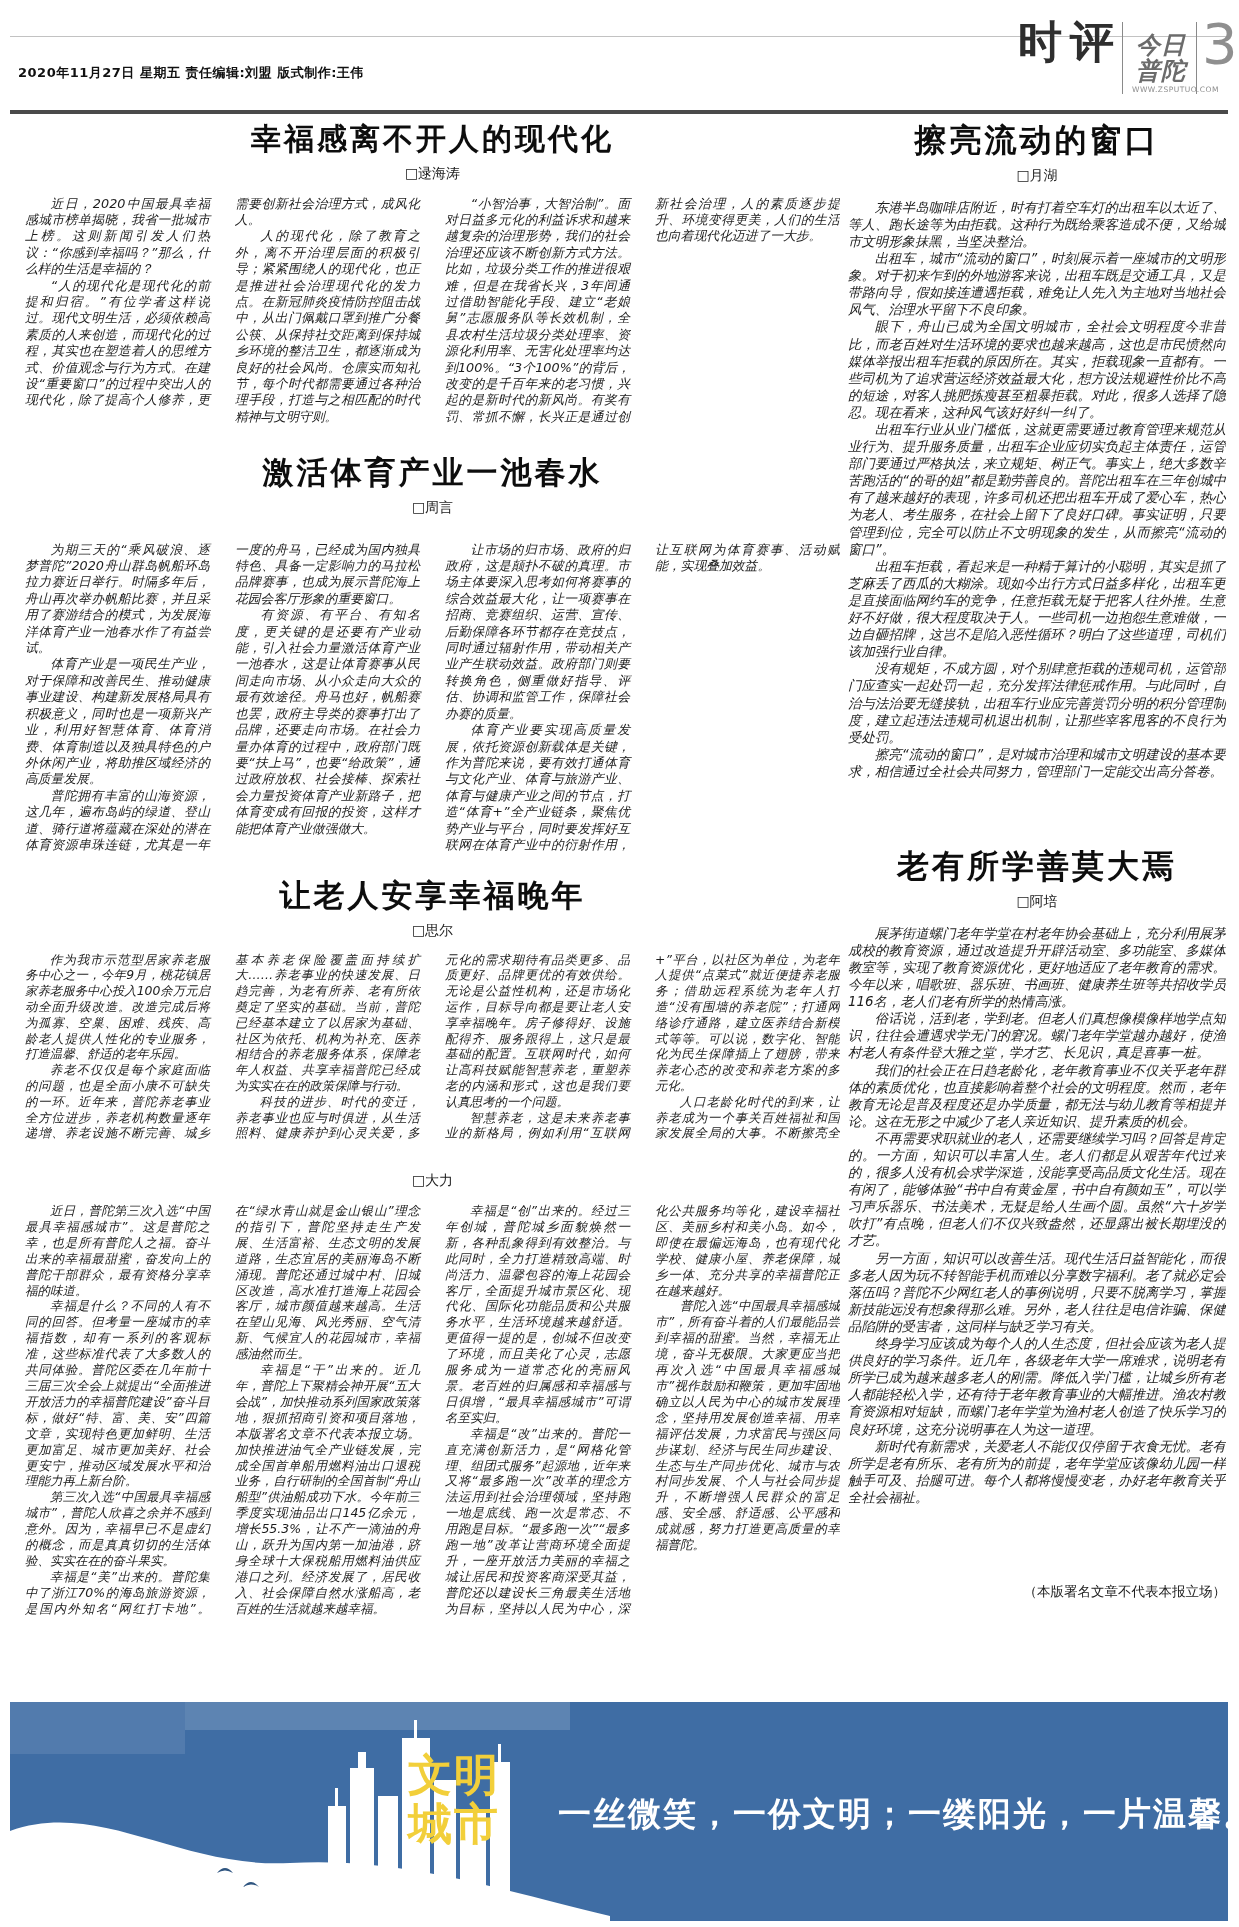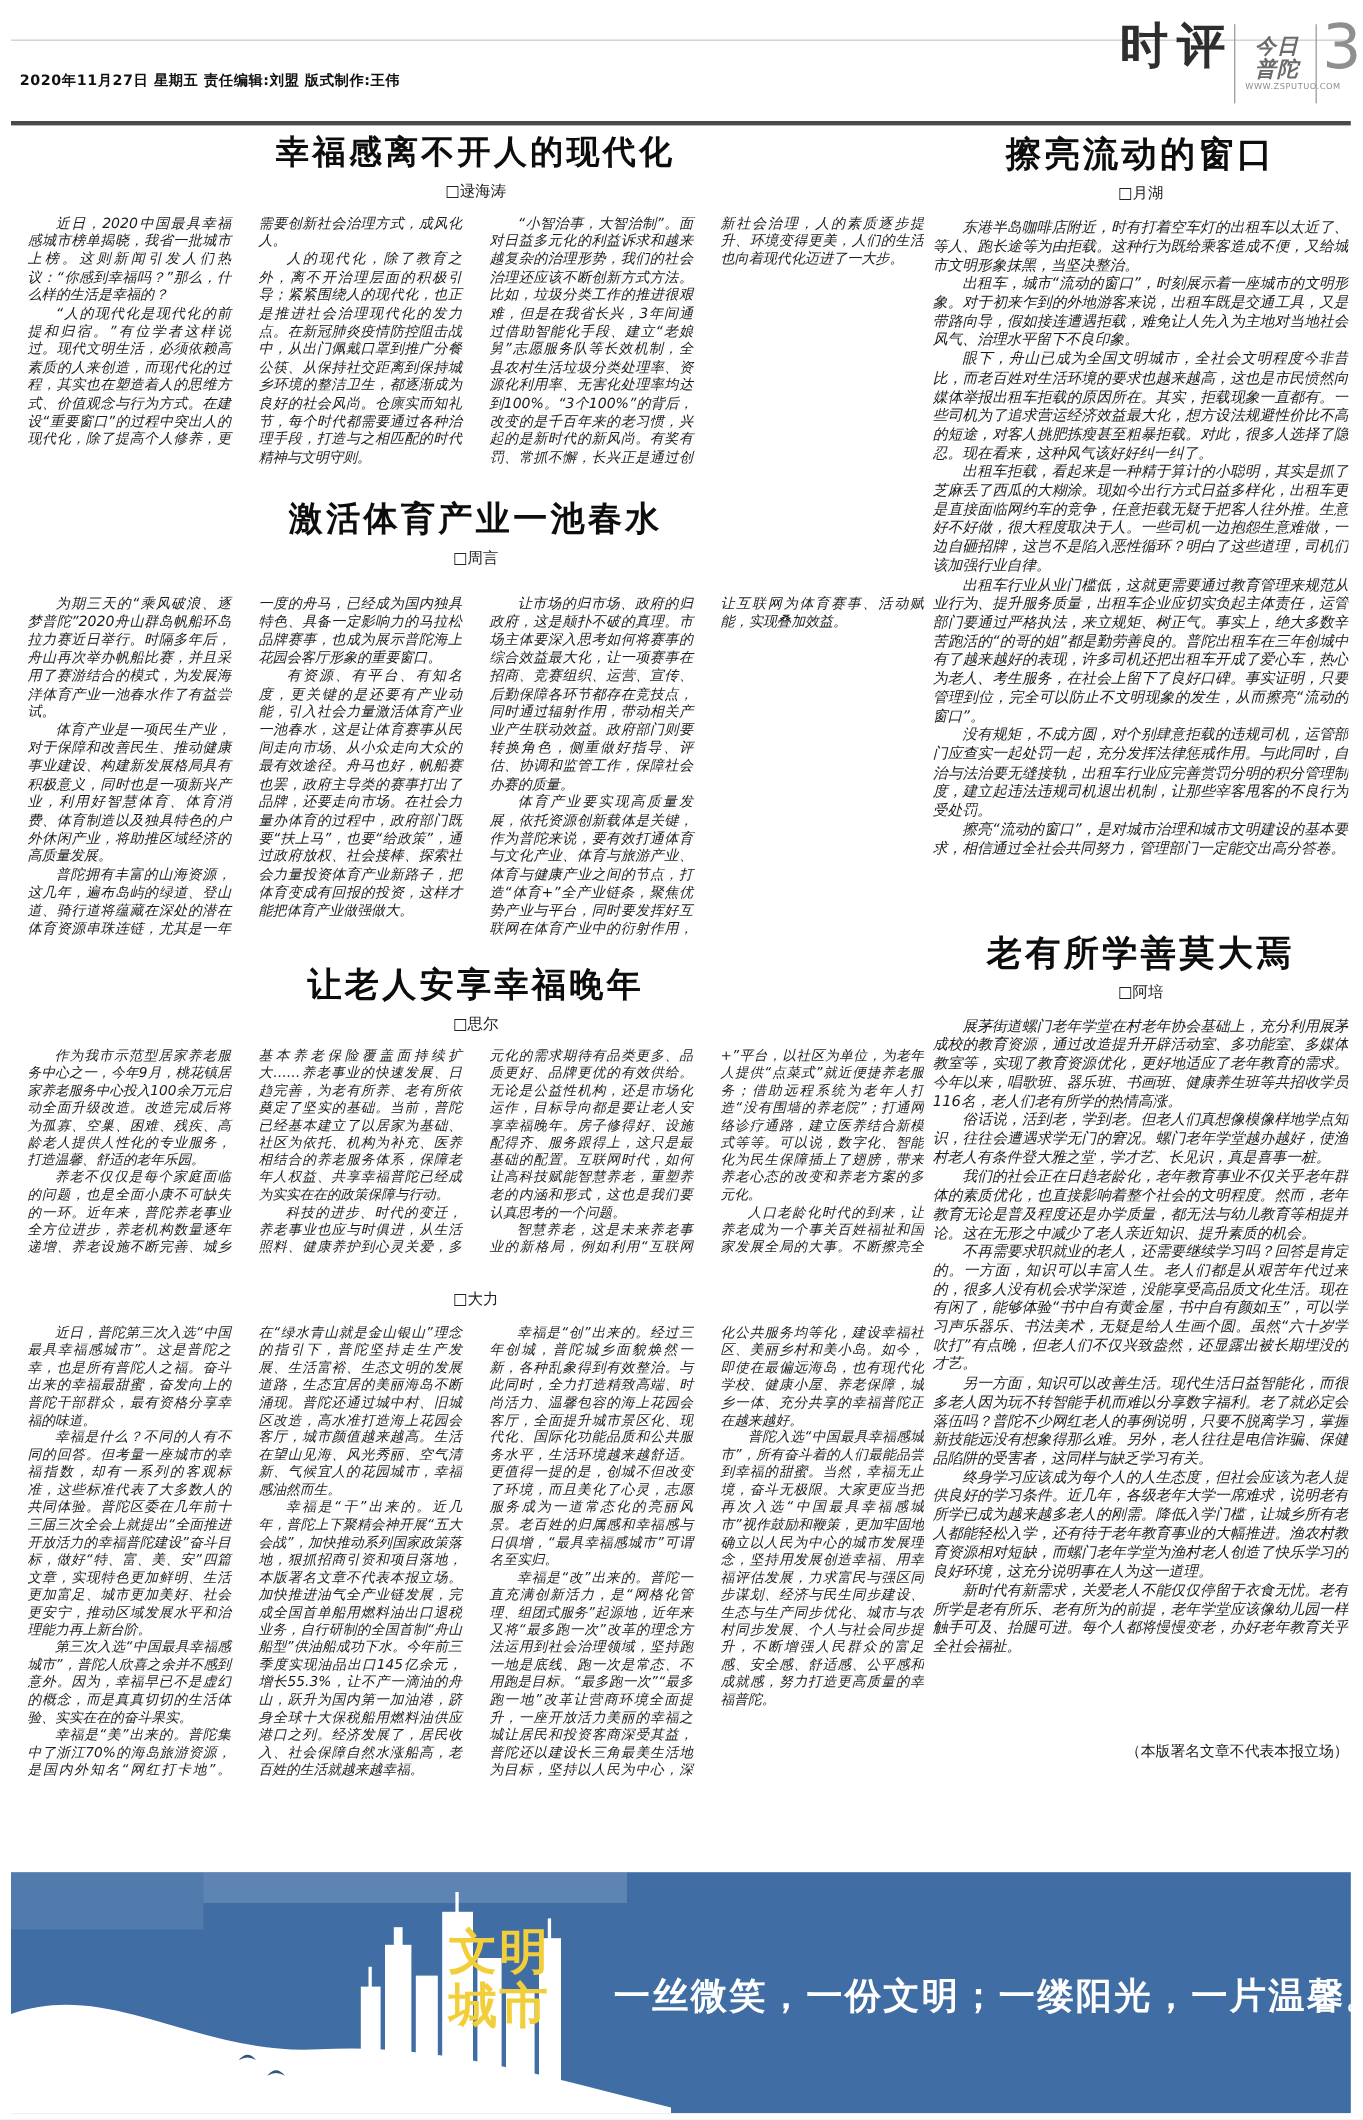--- a/index.html
+++ b/index.html
@@ -5,21 +5,21 @@
   html,body{margin:0;padding:0;background:#e9e9e9;}
   #page{position:relative;width:1239px;height:1927px;background:#ffffff;margin:0 auto;
         font-family:"DejaVu Sans","Liberation Sans",sans-serif;color:#1c1c1c;overflow:hidden;}
   .abs{position:absolute;}
   .hairline{background:#c2c2c2;height:1px;}
   .thickrule{background:#4a4a4a;height:4px;}
   .dateline{font-size:13px;font-weight:600;color:#111;letter-spacing:0.5px;}
   .section-title{font-size:44px;font-weight:bold;color:#2e2e2e;letter-spacing:8px;line-height:1;}
   .vdiv{width:1px;background:#8a8a8a;}
   .masthead{font-family:"DejaVu Serif","Liberation Serif",serif;font-weight:bold;font-style:italic;
-            font-size:19px;color:#6b6b6b;letter-spacing:1px;line-height:1.1;}
+            font-size:24px;color:#6b6b6b;letter-spacing:1px;line-height:1.1;}
   .masthead-url{font-size:7.5px;color:#8d8d8d;letter-spacing:0.5px;}
   .pagenum{font-size:56px;color:#8f8f8f;line-height:1;}
   .article{overflow:hidden;}
   .article-title{font-weight:bold;color:#0d0d0d;text-align:center;letter-spacing:3px;line-height:1.15;}
   .byline{text-align:center;font-size:14px;color:#222;margin-top:8px;}
   .cols{text-align:justify;column-fill:auto;overflow:hidden;font-style:italic;}
   .cols4{column-count:4;column-gap:25px;font-size:12.8px;line-height:16.4px;}
   .cols1{font-size:13.4px;line-height:17.1px;}
   p.para{margin:0;text-indent:2em;}
   .note{font-size:13.5px;text-align:right;}
@@ -59,22 +59,22 @@
   </div>
 </div>
 
 <div class="abs article" style="left:848px;top:122px;width:378px;height:722px;">
   <div class="article-title" style="font-size:32px;">擦亮流动的窗口</div>
   <div class="byline">□月湖</div>
   <div class="cols cols1" style="margin-top:14px;height:628px;">
     <p class="para">东港半岛咖啡店附近，时有打着空车灯的出租车以太近了、等人、跑长途等为由拒载。这种行为既给乘客造成不便，又给城市文明形象抹黑，当坚决整治。</p>
     <p class="para">出租车，城市“流动的窗口”，时刻展示着一座城市的文明形象。对于初来乍到的外地游客来说，出租车既是交通工具，又是带路向导，假如接连遭遇拒载，难免让人先入为主地对当地社会风气、治理水平留下不良印象。</p>
     <p class="para">眼下，舟山已成为全国文明城市，全社会文明程度今非昔比，而老百姓对生活环境的要求也越来越高，这也是市民愤然向媒体举报出租车拒载的原因所在。其实，拒载现象一直都有。一些司机为了追求营运经济效益最大化，想方设法规避性价比不高的短途，对客人挑肥拣瘦甚至粗暴拒载。对此，很多人选择了隐忍。现在看来，这种风气该好好纠一纠了。</p>
+    <p class="para">出租车行业从业门槛低，这就更需要通过教育管理来规范从业行为、提升服务质量，出租车企业应切实负起主体责任，运管部门要通过严格执法，来立规矩、树正气。事实上，绝大多数辛苦跑活的“的哥的姐”都是勤劳善良的。普陀出租车在三年创城中有了越来越好的表现，许多司机还把出租车开成了爱心车，热心为老人、考生服务，在社会上留下了良好口碑。事实证明，只要管理到位，完全可以防止不文明现象的发生，从而擦亮“流动的窗口”。</p>
     <p class="para">出租车拒载，看起来是一种精于算计的小聪明，其实是抓了芝麻丢了西瓜的大糊涂。现如今出行方式日益多样化，出租车更是直接面临网约车的竞争，任意拒载无疑于把客人往外推。生意好不好做，很大程度取决于人。一些司机一边抱怨生意难做，一边自砸招牌，这岂不是陷入恶性循环？明白了这些道理，司机们该加强行业自律。</p>
-    <p class="para">出租车行业从业门槛低，这就更需要通过教育管理来规范从业行为、提升服务质量，出租车企业应切实负起主体责任，运管部门要通过严格执法，来立规矩、树正气。事实上，绝大多数辛苦跑活的“的哥的姐”都是勤劳善良的。普陀出租车在三年创城中有了越来越好的表现，许多司机还把出租车开成了爱心车，热心为老人、考生服务，在社会上留下了良好口碑。事实证明，只要管理到位，完全可以防止不文明现象的发生，从而擦亮“流动的窗口”。</p>
     <p class="para">没有规矩，不成方圆，对个别肆意拒载的违规司机，运管部门应查实一起处罚一起，充分发挥法律惩戒作用。与此同时，自治与法治要无缝接轨，出租车行业应完善赏罚分明的积分管理制度，建立起违法违规司机退出机制，让那些宰客甩客的不良行为受处罚。</p>
     <p class="para">擦亮“流动的窗口”，是对城市治理和城市文明建设的基本要求，相信通过全社会共同努力，管理部门一定能交出高分答卷。</p>
   </div>
 </div>
 
 <div class="abs article" style="left:25px;top:455px;width:815px;height:415px;">
   <div class="article-title" style="font-size:31px;">激活体育产业一池春水</div>
   <div class="byline">□周言</div>
   <div class="cols cols4" style="margin-top:25px;height:316px;">
     <p class="para">为期三天的“乘风破浪、逐梦普陀”2020舟山群岛帆船环岛拉力赛近日举行。时隔多年后，舟山再次举办帆船比赛，并且采用了赛游结合的模式，为发展海洋体育产业一池春水作了有益尝试。</p>

